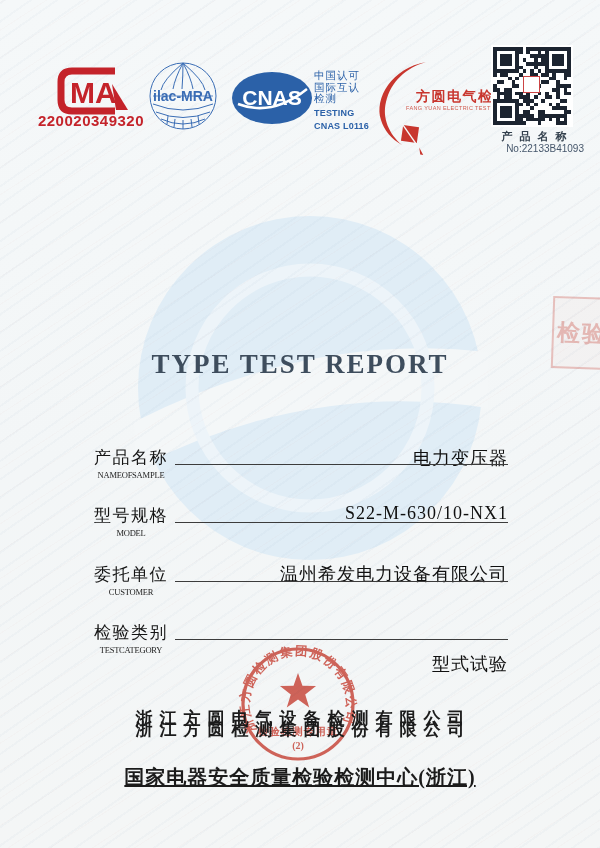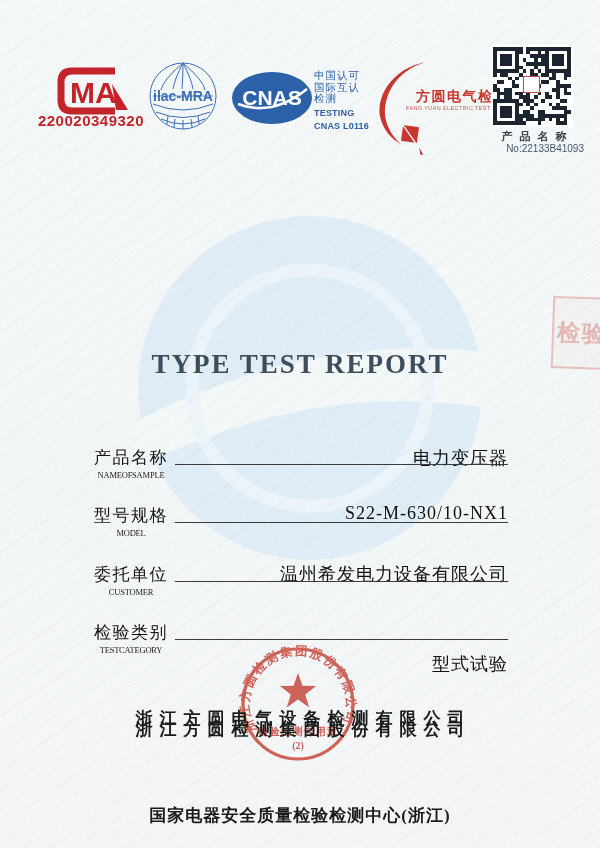--- a/index.html
+++ b/index.html
@@ -61,21 +61,21 @@
         font-size:18px;color:#101010;letter-spacing:1px;}
 
   
   .seal{position:absolute;left:234px;top:640px;mix-blend-mode:multiply;opacity:.82;}
   .seal text{font-weight:bold;}
 
   
   .company{position:absolute;left:0;width:600px;text-align:center;font-weight:bold;color:#1b1b1b;}
   .co1{top:718px;font-size:17px;letter-spacing:7px;text-indent:7px;}
   .co2{top:707px;font-size:17px;letter-spacing:7px;text-indent:7px;}
-  .co3{top:804px;font-size:17px;letter-spacing:1px;}
+  .co3{top:764px;font-size:20px;letter-spacing:1px;text-decoration:underline;}
 </style>
 </head>
 <body>
 
 <div class="page">
 
   <svg class="emblem" width="375" height="375" viewBox="0 0 375 375">
     <circle cx="188" cy="188" r="172" fill="#e0edf6"></circle>
     <path d="M 12 222 Q 188 132 366 152 L 366 208 Q 188 180 14 268 Z" fill="#f4f7f8"></path>
     <circle cx="188" cy="188" r="118" fill="none" stroke="#edf4f9" stroke-width="13"></circle>

